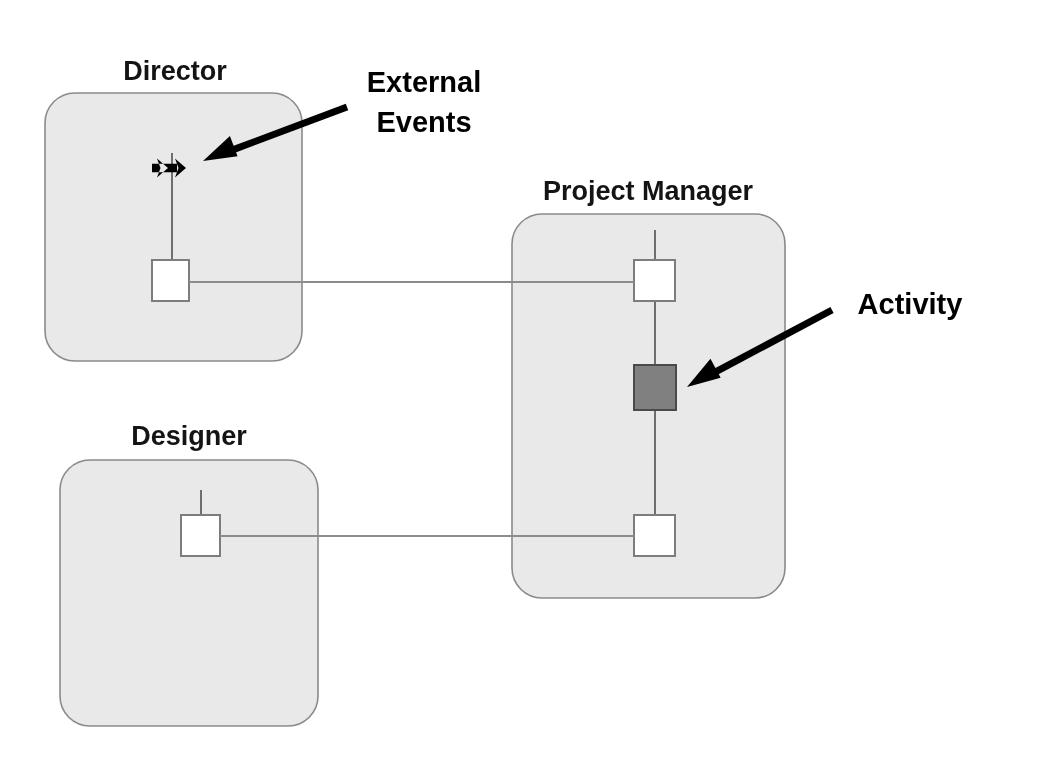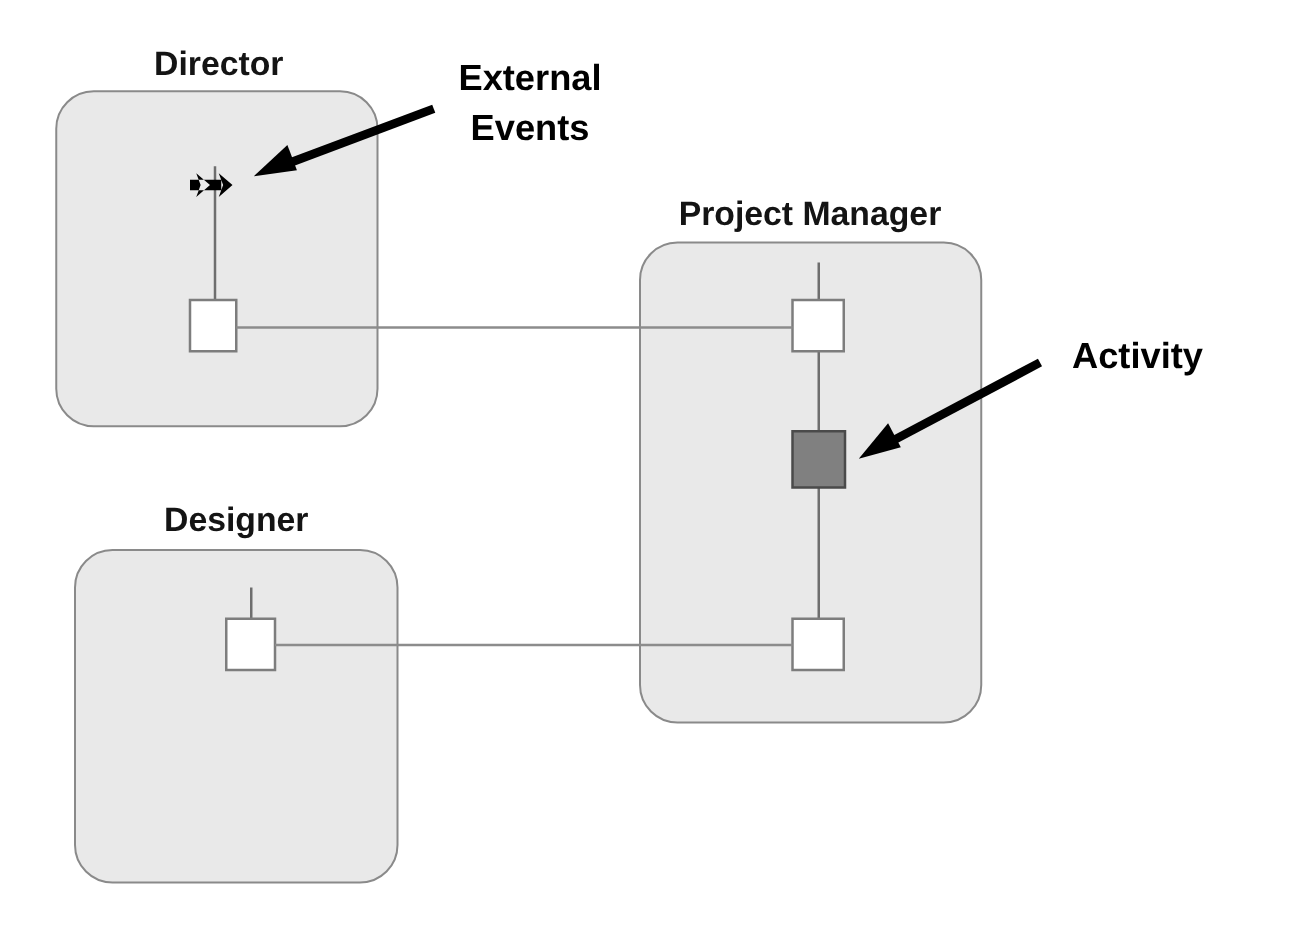--- a/index.html
+++ b/index.html
@@ -10,20 +10,21 @@
   }
   body {
     font-family: "Liberation Sans", sans-serif;
   }
   #canvas {
     position: relative;
     width: 1038px;
     height: 708px;
     background: #ffffff;
     overflow: hidden;
+    margin-top: 20px;
   }
   #diagram-svg {
     position: absolute;
     left: 0;
     top: 0;
     width: 1038px;
     height: 758px;
   }
   .role-title {
     font-family: "Liberation Sans", sans-serif;

